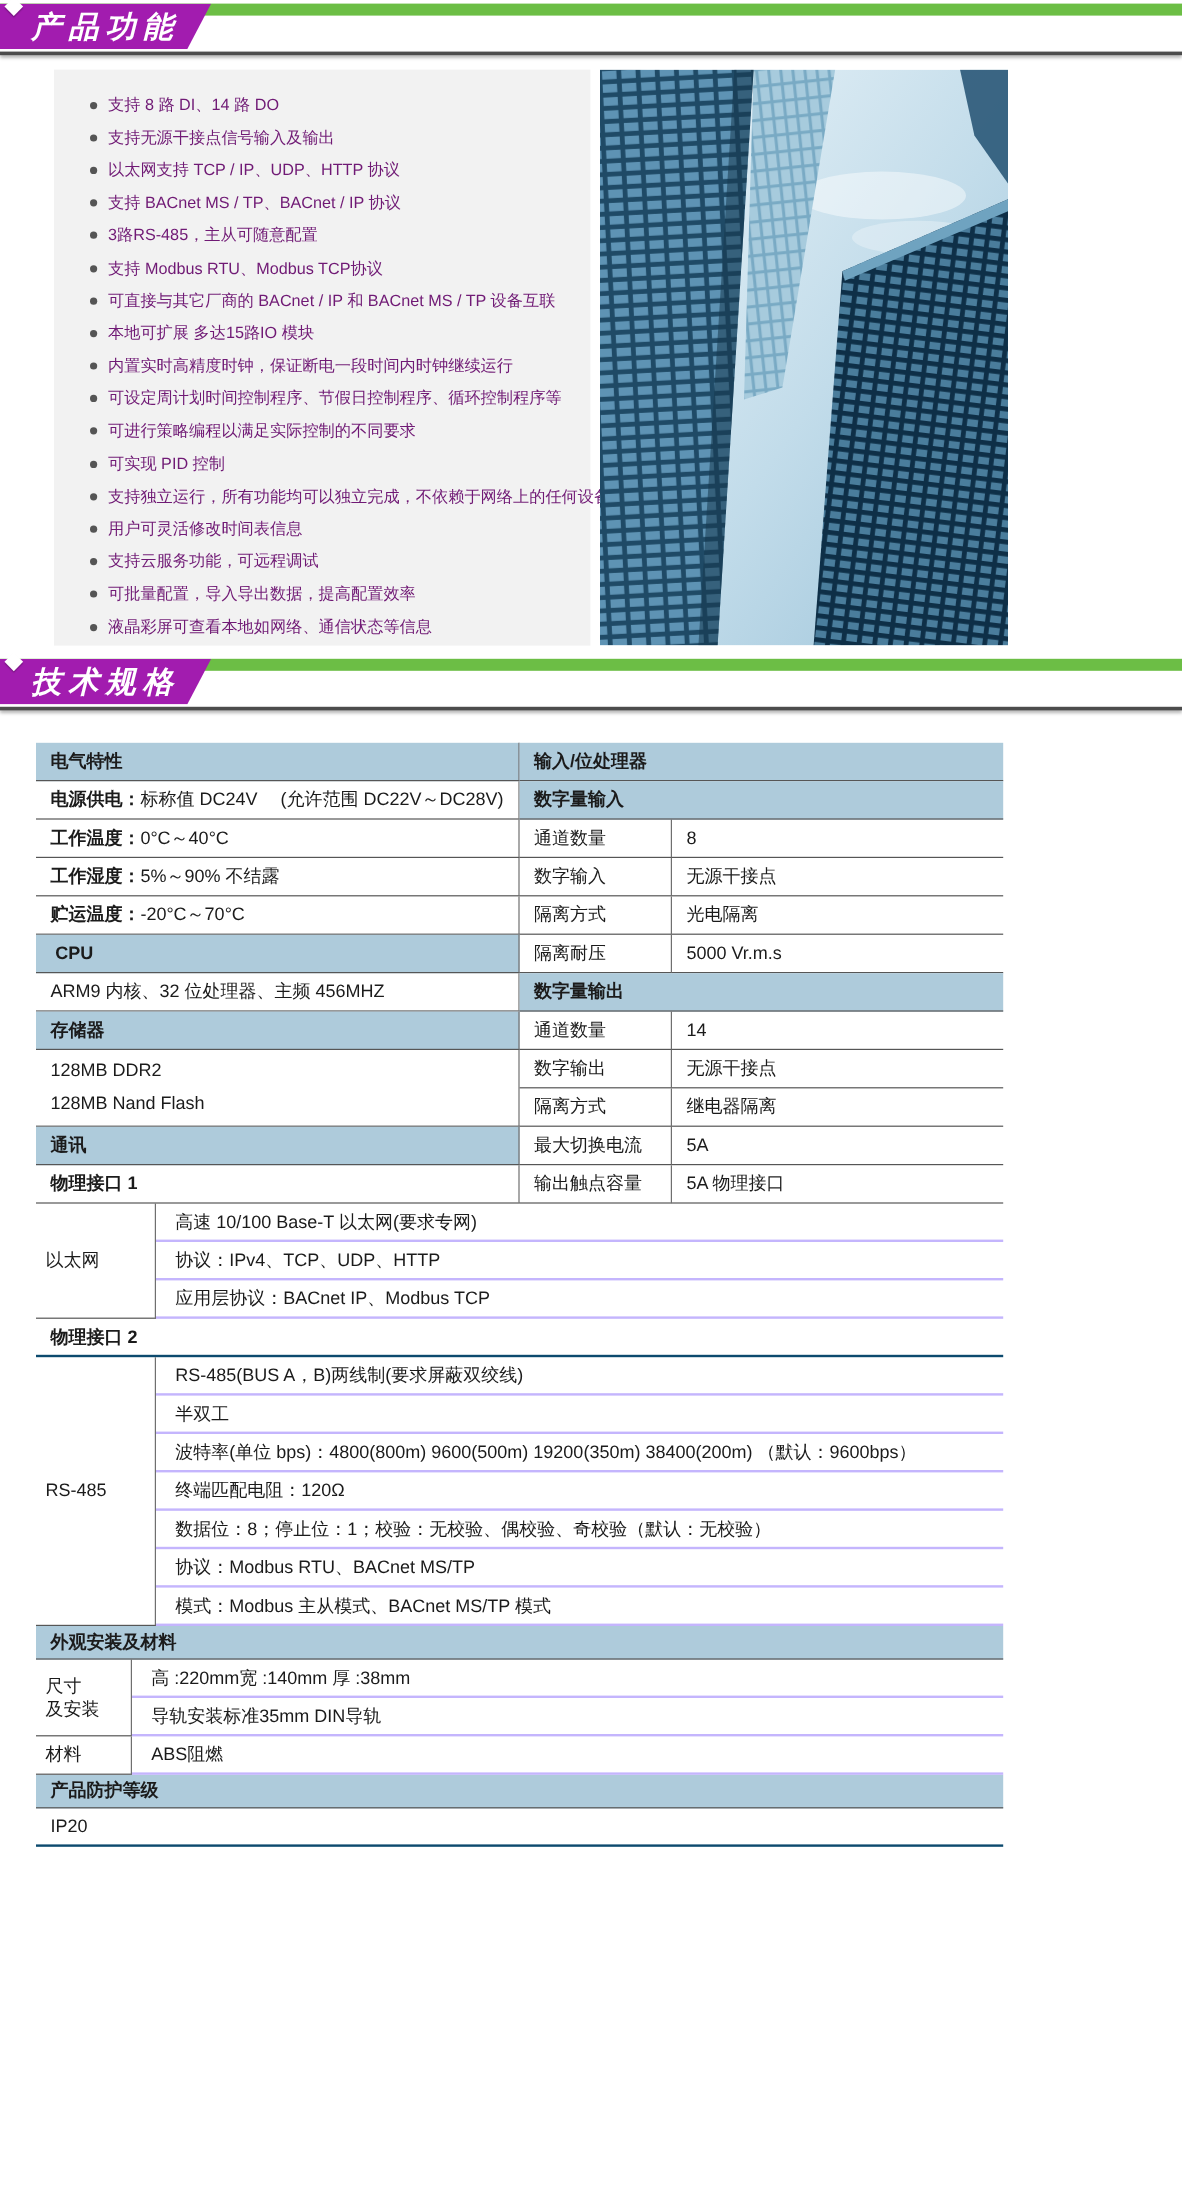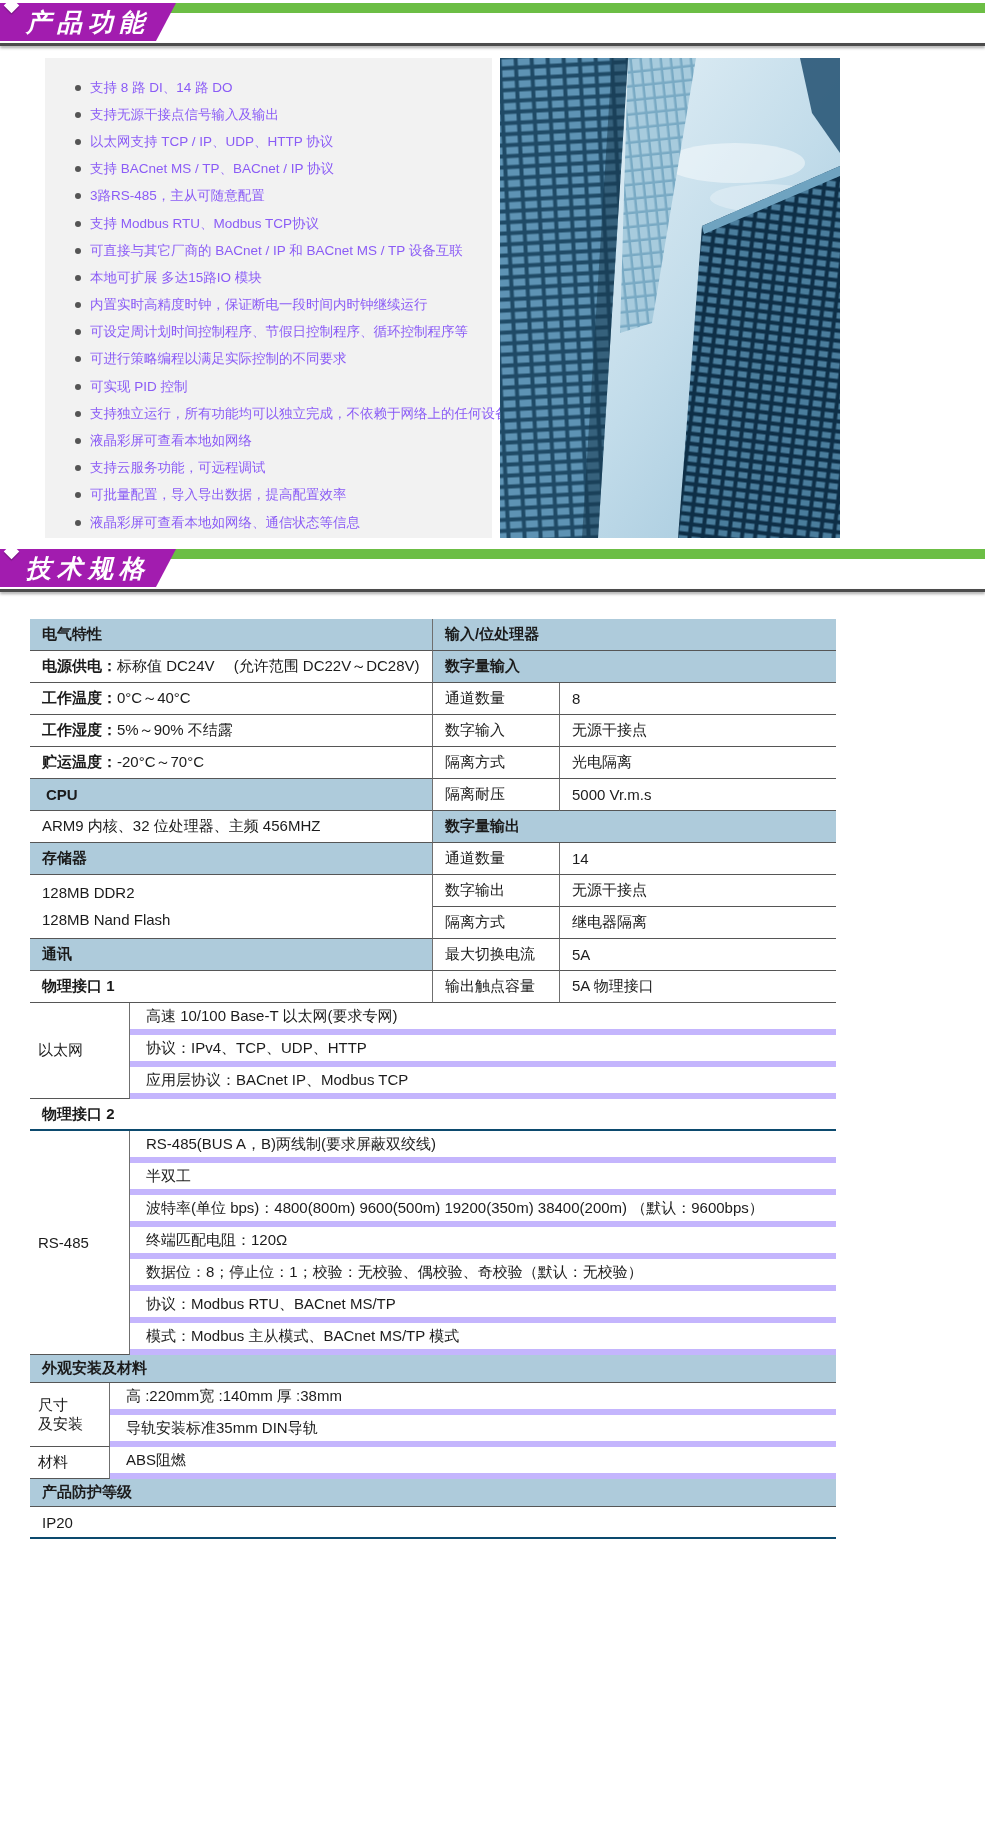--- a/index.html
+++ b/index.html
@@ -15,42 +15,42 @@
   .banner-shadow{position:absolute;left:0;right:0;top:43px;height:3px;background:#4c4c4c;
     box-shadow:0 2px 3px rgba(0,0,0,.35);}
   .banner-diamond{position:absolute;left:6px;top:0;width:11px;height:11px;background:#fff;
     transform:rotate(45deg);box-shadow:1px 1px 1px rgba(0,0,0,.25);z-index:2;}
 
   
   .features-row{margin:12px 45px 0 45px;display:flex;gap:8px;height:480px;}
   .features-panel{background:#f2f2f2;width:447px;box-sizing:border-box;margin:0;
     padding:16px 0 0 30px;list-style:none;}
   .features-panel li{height:27.2px;display:flex;align-items:center;white-space:nowrap;
-    color:#8b5cf6;font-size:13.5px;}
+    color:#701a75;font-size:13.5px;}
   .features-panel .dot{width:6px;height:6px;border-radius:50%;background:#555;
     margin-right:9px;flex:0 0 auto;}
   .photo{width:340px;height:480px;flex:0 0 auto;overflow:hidden;}
   .photo svg{display:block;width:340px;height:480px;}
 
   
   .specs{margin:22px 0 0 30px;width:806px;font-size:15px;color:#1b1b1b;}
   .specs-top{display:grid;grid-template-columns:403px 127px 276px;grid-auto-rows:32px;margin-top:27px;}
   .cell{display:flex;align-items:center;padding-left:12px;border-bottom:1px solid #565656;
     box-sizing:border-box;overflow:visible;white-space:nowrap;}
   .vline{border-right:1px solid #6f6f6f;}
   .hdr{background:#aecbdb;font-weight:700;}
   .boldtxt{font-weight:700;}
   .lv b{font-weight:700;}
   .mem{flex-direction:column;align-items:flex-start;justify-content:center;line-height:1.75;}
 
   .block{display:grid;grid-template-columns:100px 706px;}
   .block .lab{display:flex;align-items:center;padding-left:8px;box-sizing:border-box;
     border-right:1px solid #6f6f6f;border-bottom:1px solid #565656;white-space:pre-line;}
   .block .row{height:32px;display:flex;align-items:center;padding-left:16px;
-    border-bottom:6px solid #c4b5fd;box-sizing:border-box;white-space:nowrap;}
+    border-bottom:2px solid #c4b5fd;box-sizing:border-box;white-space:nowrap;}
   .size-block{grid-template-columns:80px 726px;}
   .fullrow{height:32px;display:flex;align-items:center;padding-left:12px;
     border-bottom:2px solid #0c4a6e;box-sizing:border-box;}
   .bluehdr{height:28px;display:flex;align-items:center;padding-left:12px;background:#aecbdb;
     font-weight:700;border-bottom:1px solid #565656;box-sizing:border-box;}
 </style>
 </head>
 <body>
 
 <div class="page">
@@ -111,21 +111,21 @@
         <li>
           <span class="dot"></span>
           <span>可实现 PID 控制</span>
         </li>
         <li>
           <span class="dot"></span>
           <span>支持独立运行，所有功能均可以独立完成，不依赖于网络上的任何设备</span>
         </li>
         <li>
           <span class="dot"></span>
-          <span>液晶彩屏可查看本地如网络</span>
+          <span>用户可灵活修改时间表信息</span>
         </li>
         <li>
           <span class="dot"></span>
           <span>支持云服务功能，可远程调试</span>
         </li>
         <li>
           <span class="dot"></span>
           <span>可批量配置，导入导出数据，提高配置效率</span>
         </li>
         <li>

